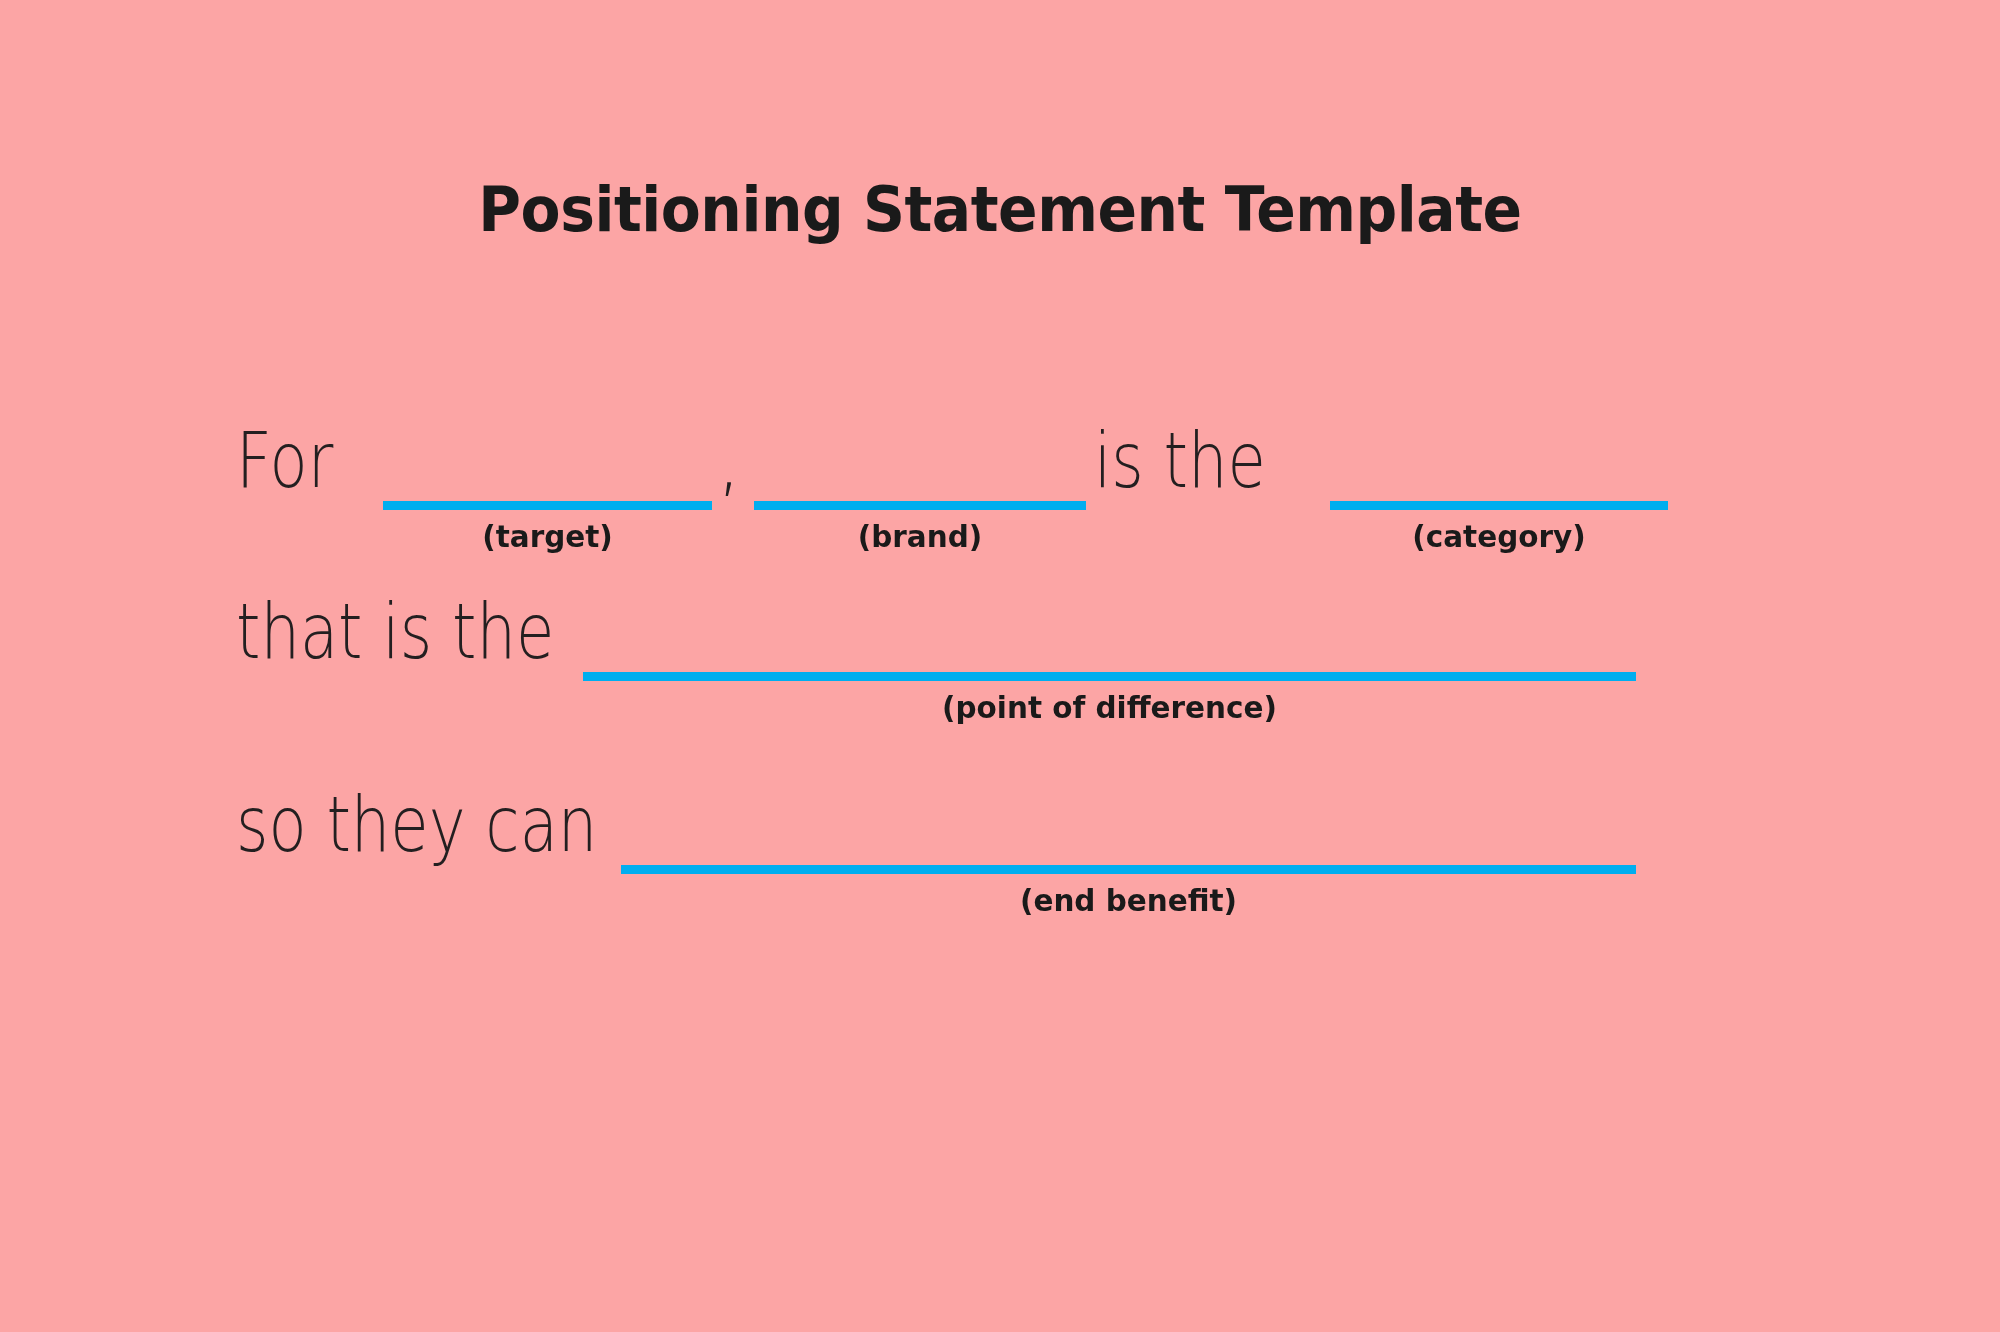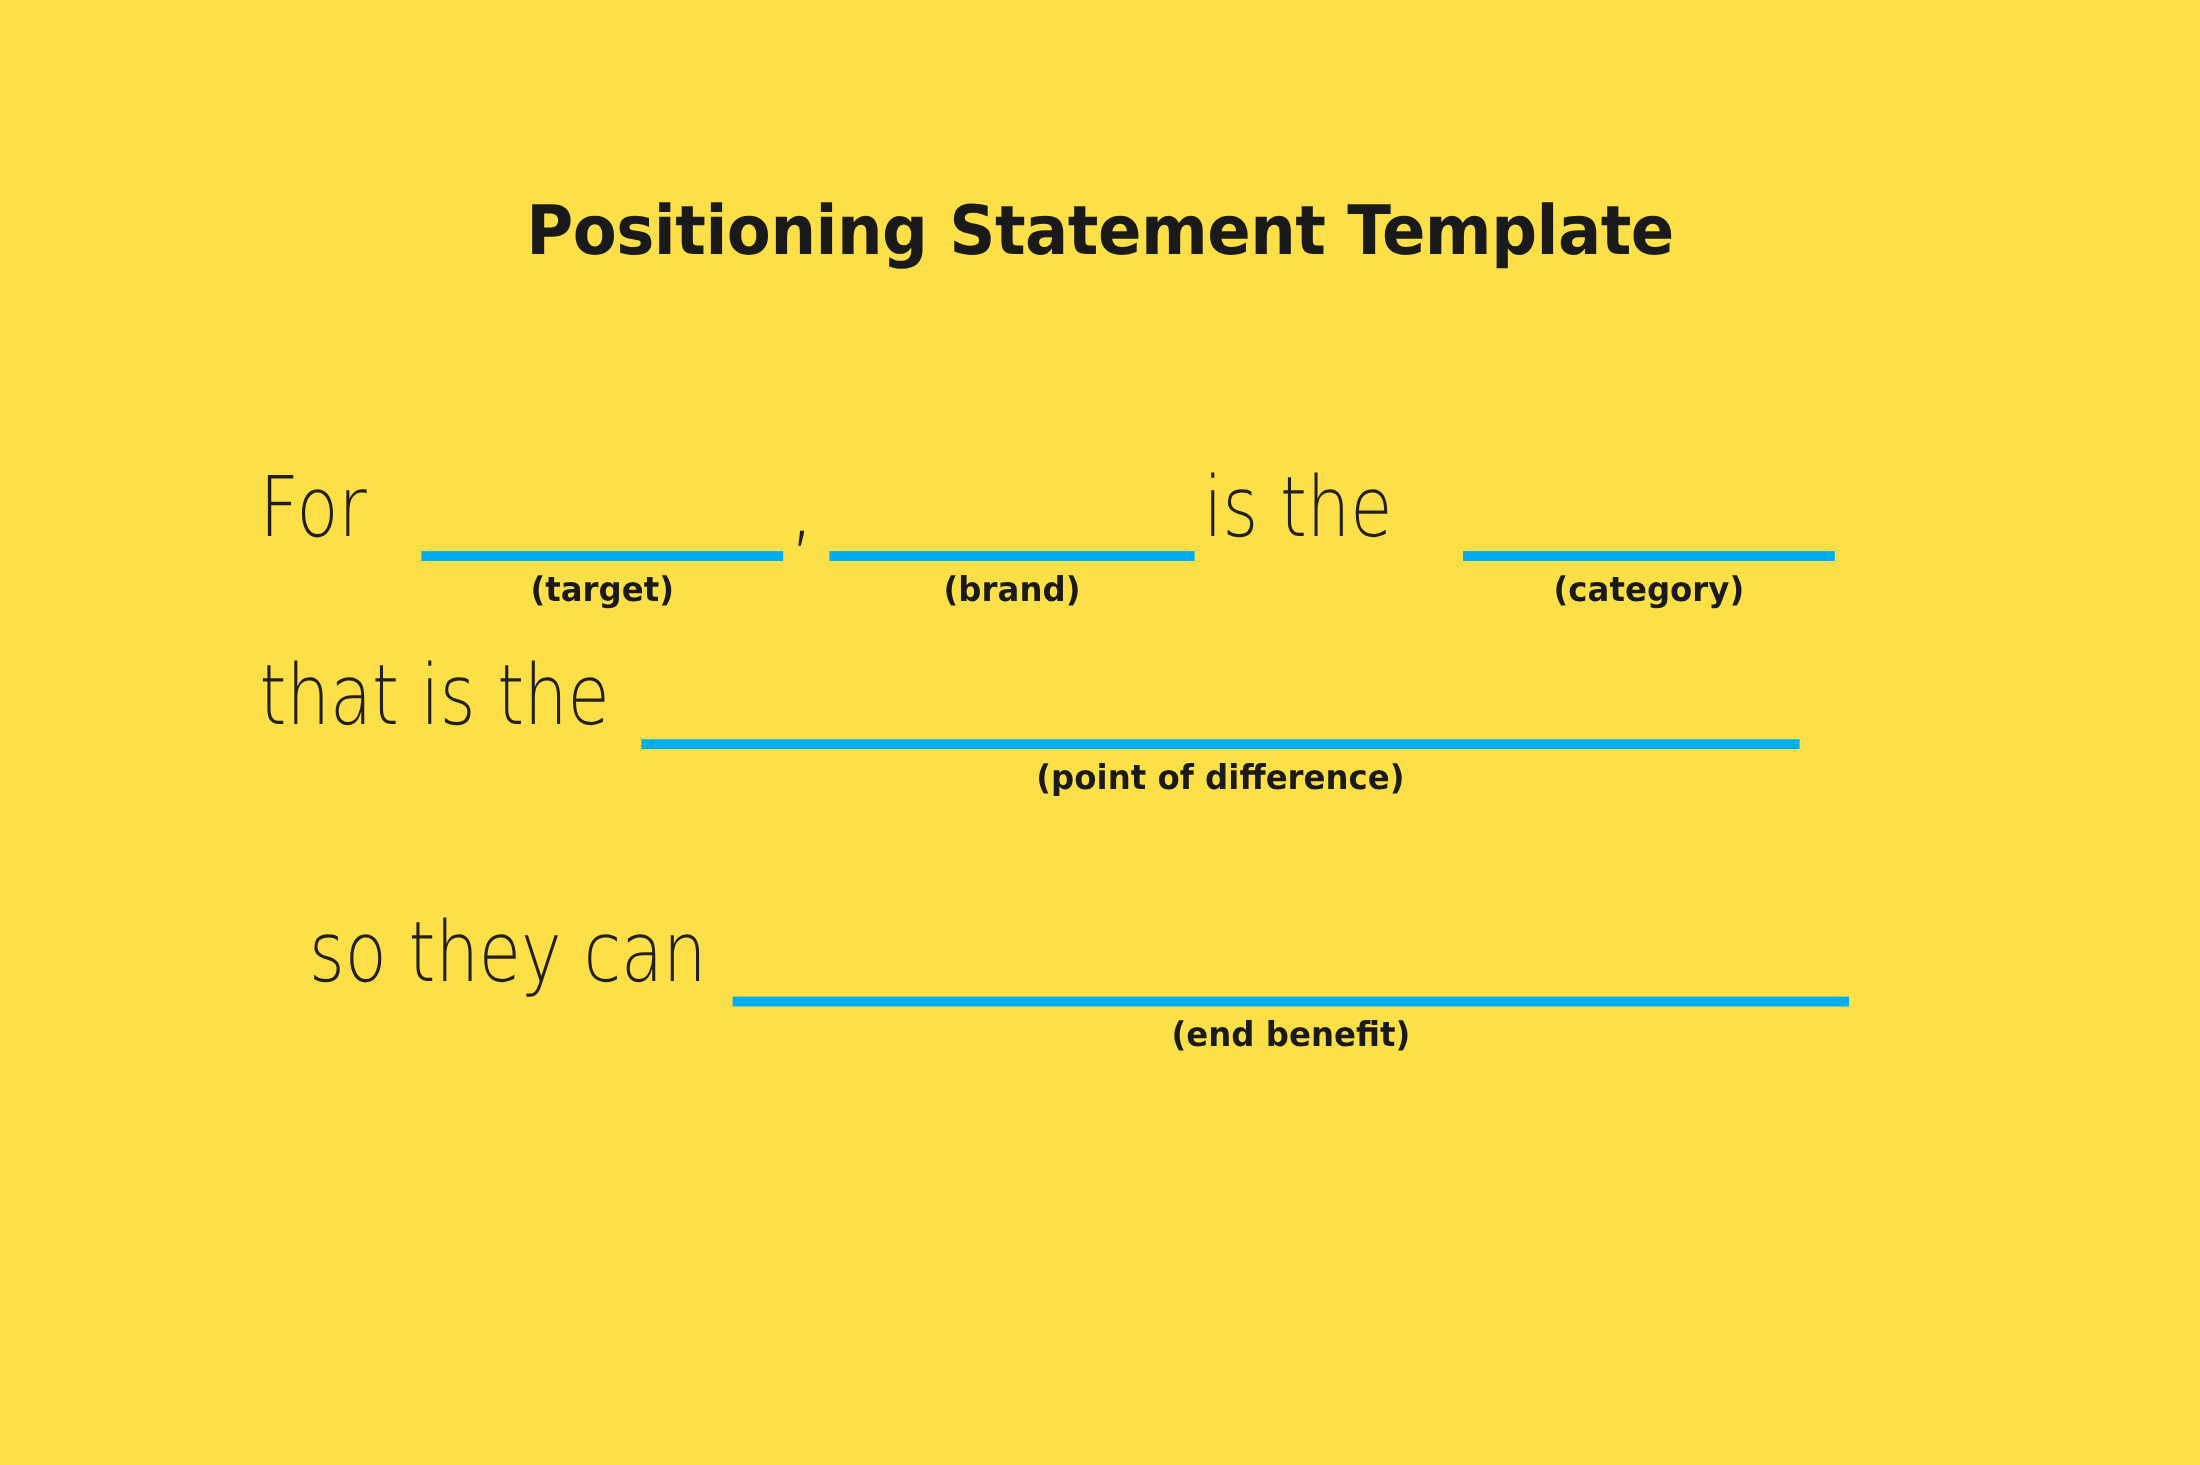--- a/index.html
+++ b/index.html
@@ -11,21 +11,21 @@
     height: 1332px;
     background: #f1f2f2;
     font-family: "DejaVu Sans", sans-serif;
     overflow: hidden;
   }
 
   .slide {
     position: relative;
     width: 2000px;
     height: 1332px;
-    background: #fde047;
+    background: #fca5a5;
   }
 
   
   .title {
     position: absolute;
     top: 173px;
     left: 0;
     width: 2000px;
     text-align: center;
     font-family: "DejaVu Sans", sans-serif;
@@ -50,21 +50,21 @@
 
   .line {
     position: absolute;
     left: 236px;
     width: 1600px;
     height: 160px;
   }
 
   .line-1 { top: 405px; }
   .line-2 { top: 576px; }
-  .line-3 { top: 810px; margin-left: 45px; }
+  .line-3 { top: 769px; }
   .line-4 { top: 1013px; }
 
   
   .word {
     position: absolute;
     font-family: "DejaVu Sans", sans-serif;
     font-weight: 300;
     font-size: 76px;
     color: #231f20;
     white-space: nowrap;

